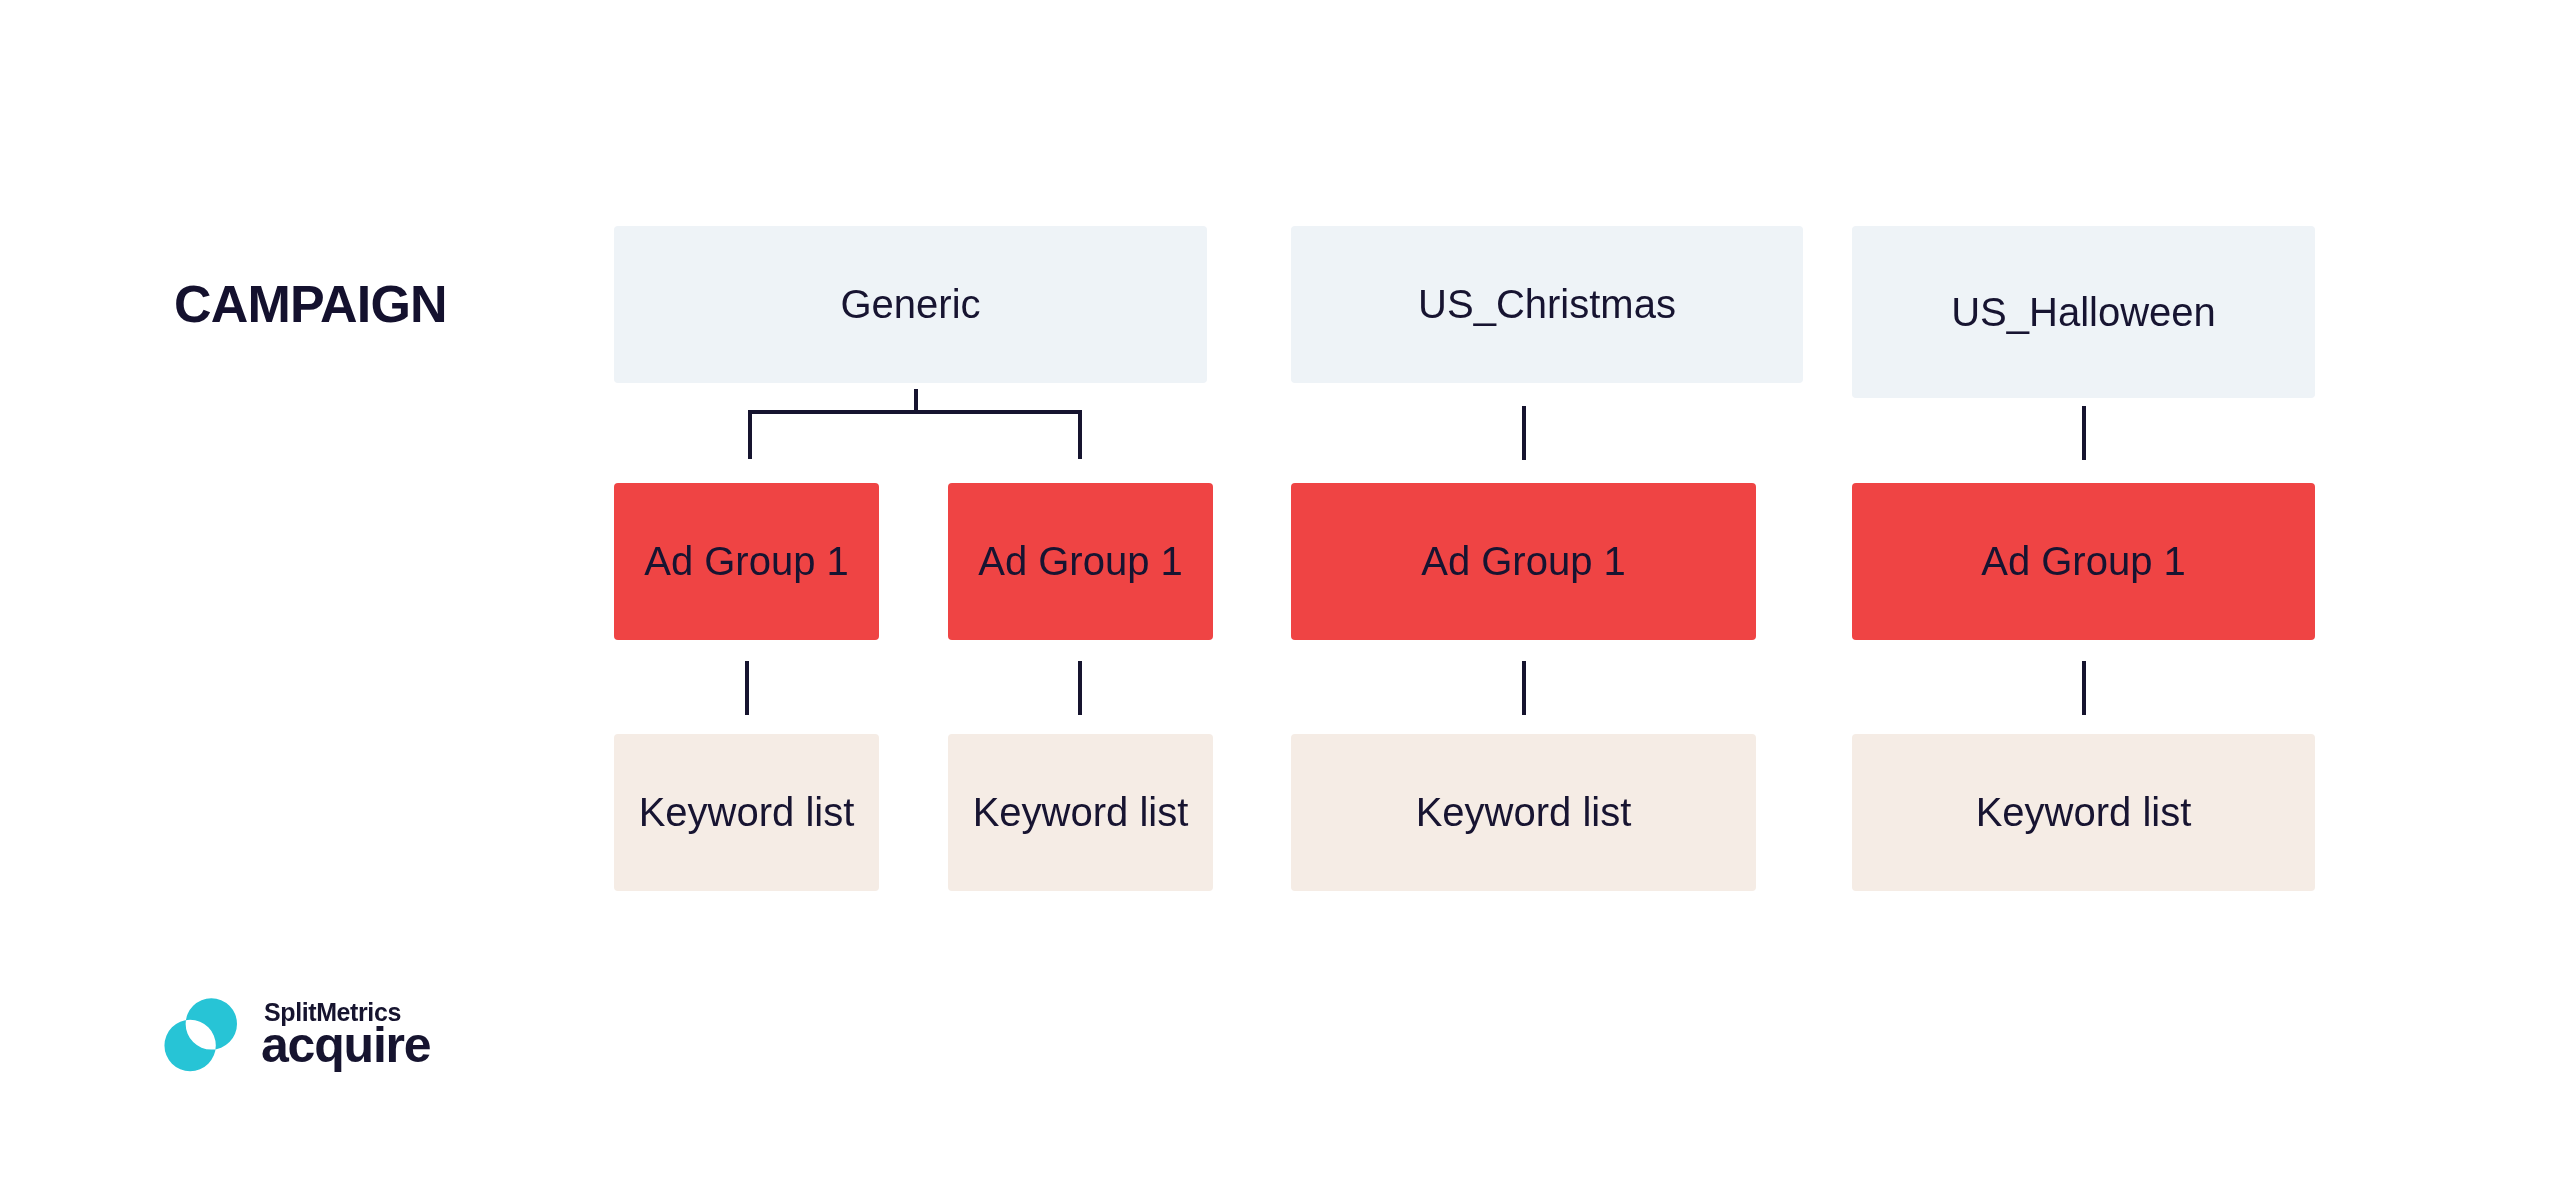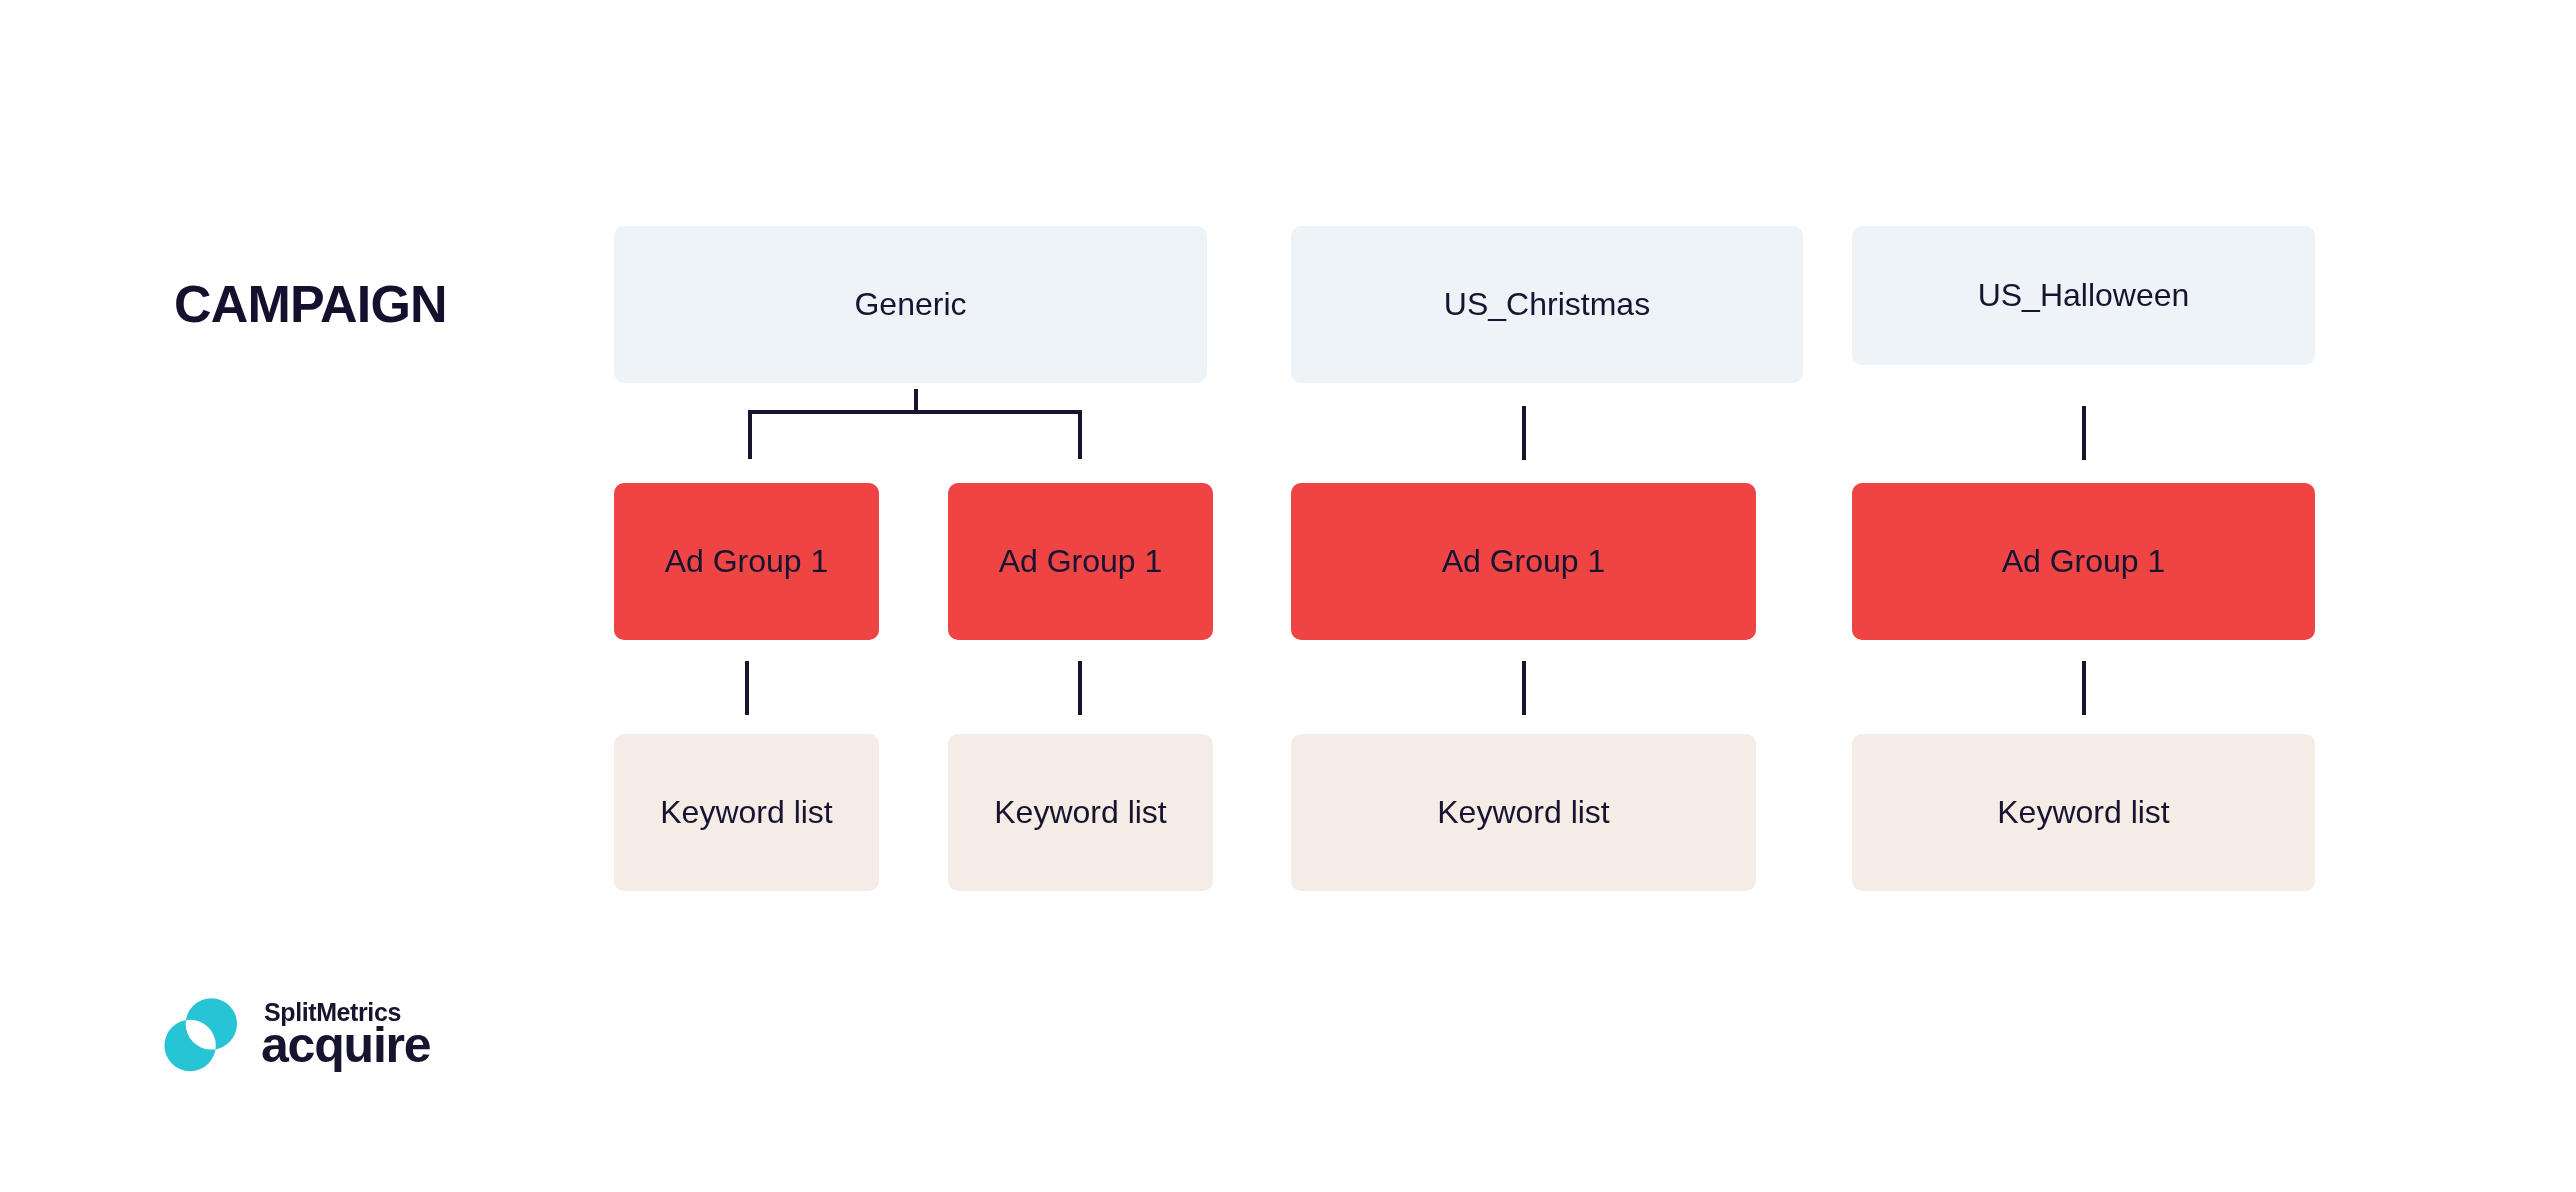--- a/index.html
+++ b/index.html
@@ -22,22 +22,22 @@
     font-weight: 700;
     letter-spacing: -0.8px;
     color: #14112e;
     white-space: nowrap;
   }
   .box {
     position: absolute;
     display: flex;
     align-items: center;
     justify-content: center;
-    border-radius: 10px;
-    font-size: 32px;
+    border-radius: 4px;
+    font-size: 40px;
     font-weight: 400;
     color: #171431;
     white-space: nowrap;
   }
   .box.campaign { background: #eef3f7; }
   .box.adgroup  { background: #ef4444; }
   .box.keyword  { background: #f5ece5; }
   .line {
     position: absolute;
     background: #16142f;
@@ -72,21 +72,21 @@
 </style>
 </head>
 <body>
 
 <div class="canvas">
 
   <div class="row-label" style="left:174px; top:278px;">CAMPAIGN</div>
 
   <div class="box campaign" style="left:614px; top:226px; width:593px; height:157px;">Generic</div>
   <div class="box campaign" style="left:1291px; top:226px; width:512px; height:157px;">US_Christmas</div>
-  <div class="box campaign" style="left:1852px; top:226px; width:463px; height:139px;">US_Halloween</div>
+  <div class="box campaign" style="left:1852px; top:226px; width:463px; height:172px;">US_Halloween</div>
 
   <div class="line" style="left:914px; top:389px; width:4.1px; height:24.5px;"></div>
   <div class="line" style="left:748px; top:410px; width:334px; height:4.1px;"></div>
   <div class="line" style="left:748px; top:410px; width:4.1px; height:49px;"></div>
   <div class="line" style="left:1078px; top:410px; width:4.1px; height:49px;"></div>
 
   <div class="line" style="left:1522px; top:406px; width:4.1px; height:54px;"></div>
 
   <div class="line" style="left:2082px; top:406px; width:4.1px; height:54px;"></div>
 

